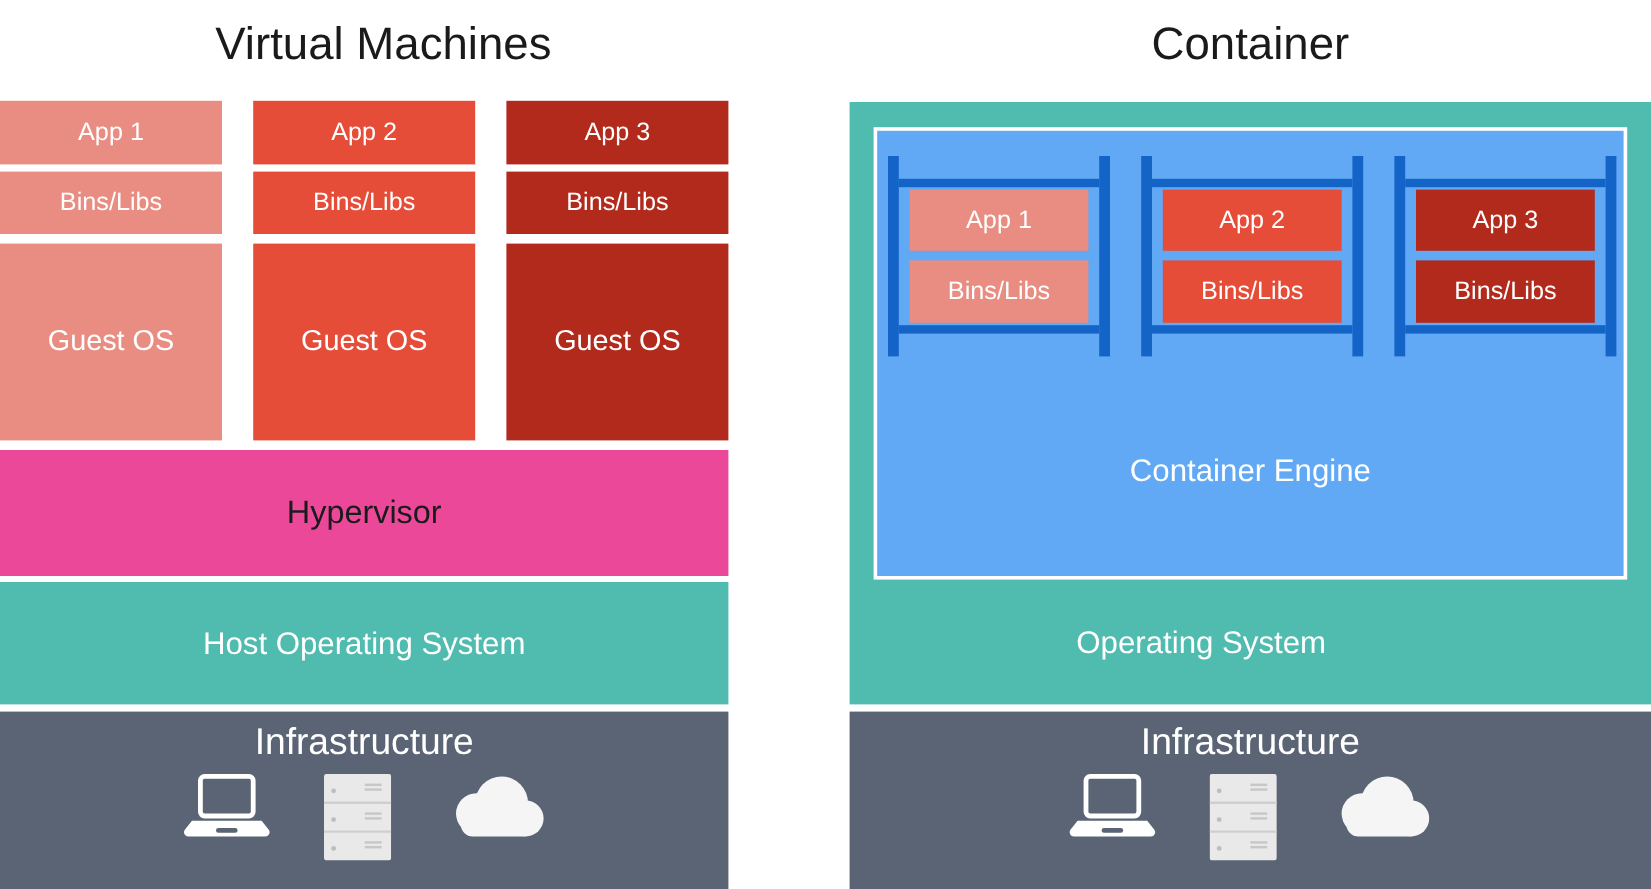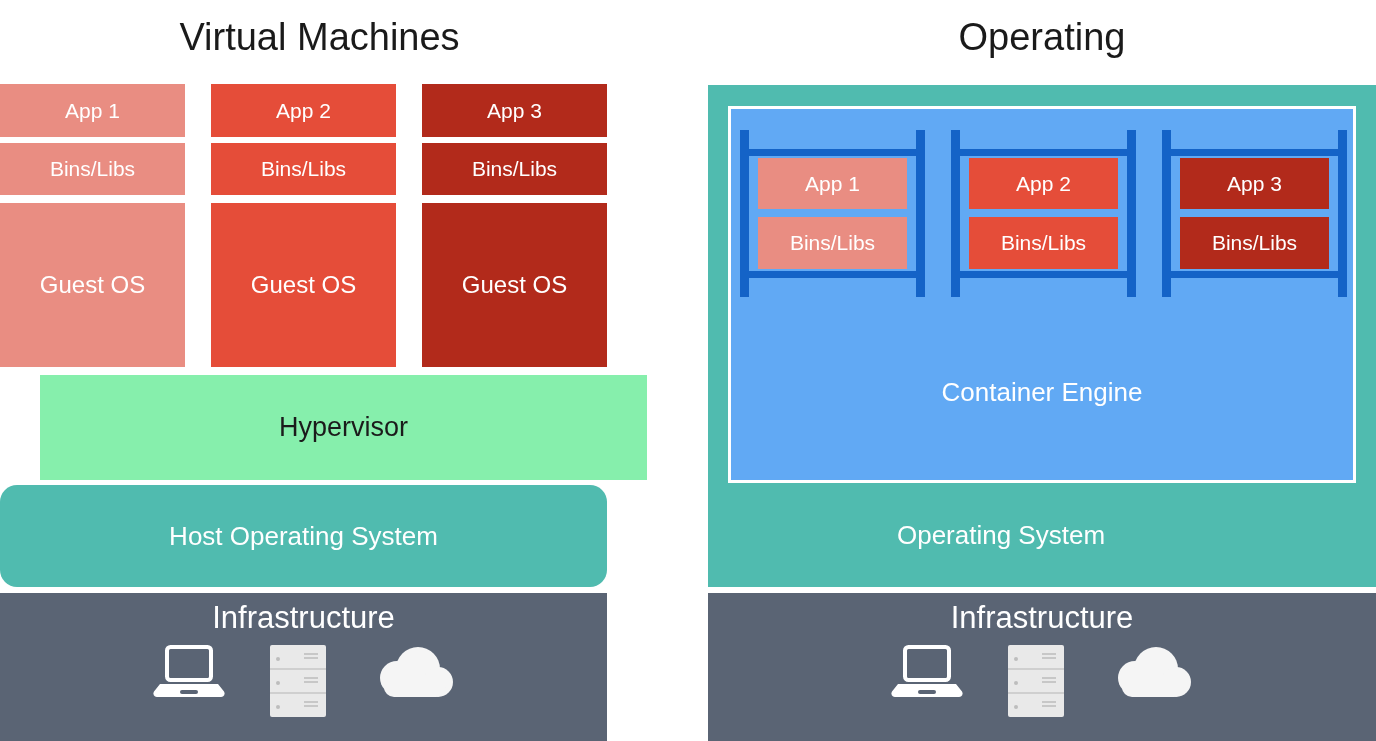--- a/index.html
+++ b/index.html
@@ -12,21 +12,21 @@
   }
   .abs{position:absolute;}
   .ctr{display:flex;align-items:center;justify-content:center;text-align:center;}
   .diagram-title{
     font-size:38px;color:#1a1a1a;line-height:1.15;
   }
   .box-label{color:#ffffff;}
   .app-label,.bins-label{font-size:21px;}
   .guest-label{font-size:24px;}
   .bar-label{font-size:26px;}
-  .hypervisor-bar{background:#86efac;margin-left:40px;}
+  .hypervisor-bar{background:#ec4899;}
   .hypervisor-bar .bar-label-dark{color:#1b1b1b;font-size:27px;}
   .teal{background:#50BBAF;}
   .slate{background:#5A6474;}
   .infra-label{position:absolute;top:7px;left:0;right:0;text-align:center;color:#ffffff;font-size:31px;}
   .infra-icons{position:absolute;top:52px;left:0;right:0;display:flex;justify-content:center;align-items:flex-start;gap:44px;}
   .engine-panel{
     background:#61A9F4;border:3px solid #ffffff;box-sizing:border-box;
   }
   .rack{position:absolute;top:130px;width:185px;height:167px;}
   .rack .post{position:absolute;top:0;bottom:0;width:9px;background:#1463C7;}
@@ -55,21 +55,21 @@
   <div class="abs ctr box-label guest-label" style="left: 211px; top: 203px; width: 185px; height: 164px; background-color: rgb(229, 77, 57);">Guest OS</div>
 
   <div class="abs ctr box-label app-label" style="left: 422px; top: 84px; width: 185px; height: 53px; background-color: rgb(178, 42, 27);">App 3</div>
   <div class="abs ctr box-label bins-label" style="left: 422px; top: 143px; width: 185px; height: 52px; background-color: rgb(178, 42, 27);">Bins/Libs</div>
   <div class="abs ctr box-label guest-label" style="left: 422px; top: 203px; width: 185px; height: 164px; background-color: rgb(178, 42, 27);">Guest OS</div>
 
   <div class="abs ctr hypervisor-bar" style="left:0;top:375px;width:607px;height:105px;">
     <span class="bar-label-dark">Hypervisor</span>
   </div>
 
-  <div class="abs ctr teal box-label bar-label" style="left:0;top:485px;width:607px;height:102px;border-radius:17px;">Host Operating System</div>
+  <div class="abs ctr teal box-label bar-label" style="left:0;top:485px;width:607px;height:102px;">Host Operating System</div>
 
   <div class="abs slate" style="left:0;top:593px;width:607px;height:148px;">
     <div class="infra-label">Infrastructure</div>
     <div class="infra-icons">
       <span>
         <svg width="74" height="54" viewBox="0 0 74 54">
           <rect x="15" y="2" width="44" height="33" rx="3.5" fill="none" stroke="#FFFFFF" stroke-width="4"></rect>
           <path d="M8 39 h58 l6 7.5 a3.5 3.5 0 0 1 -3 5.5 H5 a3.5 3.5 0 0 1 -3 -5.5 Z" fill="#FFFFFF"></path>
           <rect x="28" y="45" width="18" height="4" rx="2" fill="#5A6474"></rect>
         </svg>
@@ -96,21 +96,21 @@
             <circle cx="27" cy="33" r="17"></circle>
             <circle cx="48" cy="24" r="22"></circle>
             <circle cx="68" cy="37" r="15"></circle>
             <rect x="14" y="32" width="62" height="20" rx="10"></rect>
           </g>
         </svg>
       </span>
     </div>
   </div>
 
-  <div class="abs ctr diagram-title" style="left:708px;top:12px;width:668px;height:52px;">Operating</div>
+  <div class="abs ctr diagram-title" style="left:708px;top:12px;width:668px;height:52px;">Container</div>
 
   <div class="abs teal" style="left:708px;top:85px;width:668px;height:502px;"></div>
 
   <div class="abs engine-panel" style="left:728px;top:106px;width:628px;height:377px;"></div>
 
   <div class="rack" style="left:740px;">
     <div class="post post-l"></div>
     <div class="post post-r"></div>
     <div class="shelf shelf-top"></div>
     <div class="shelf shelf-bottom"></div>

